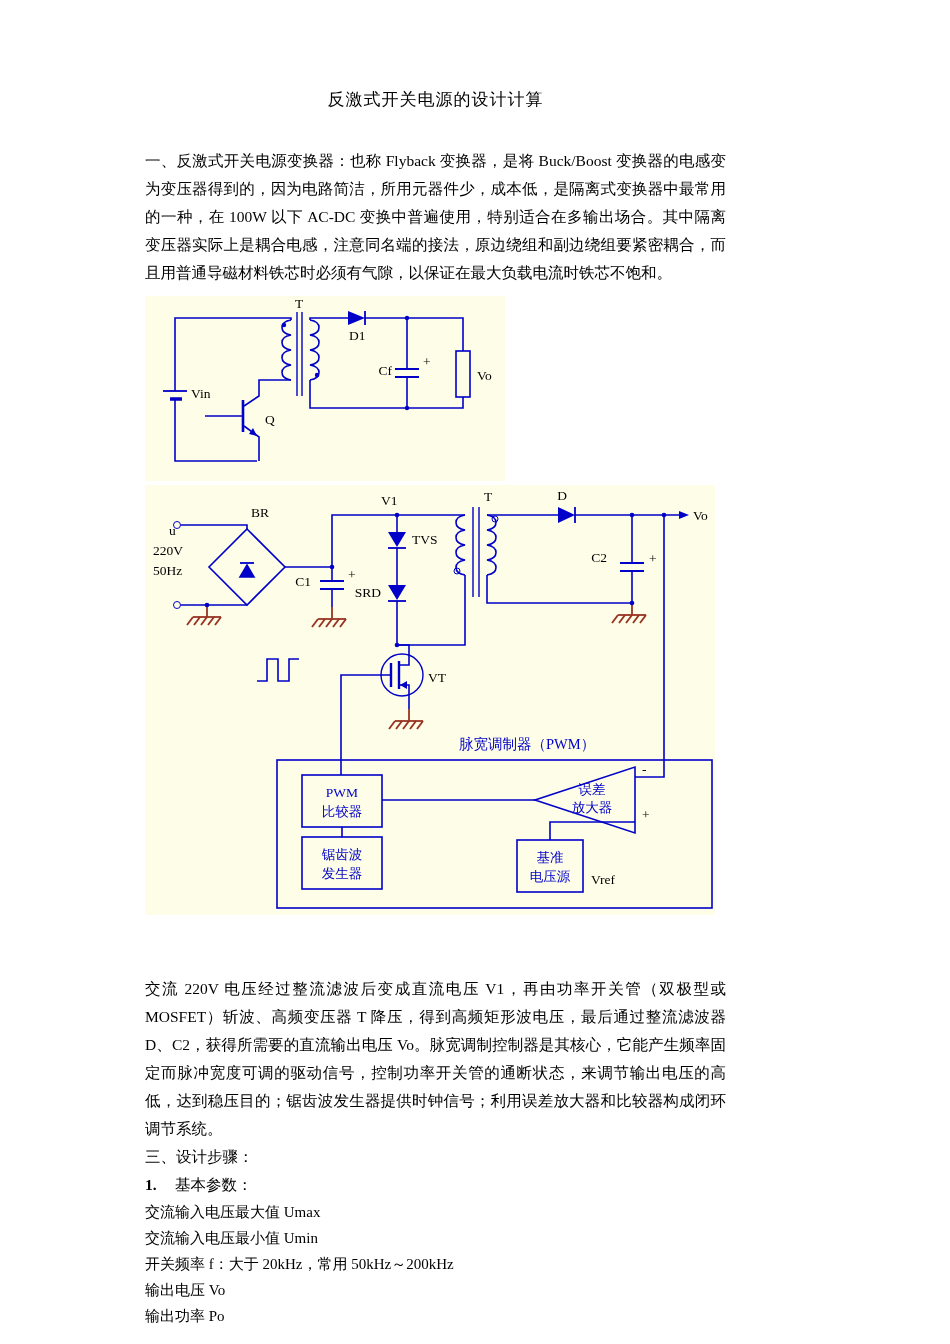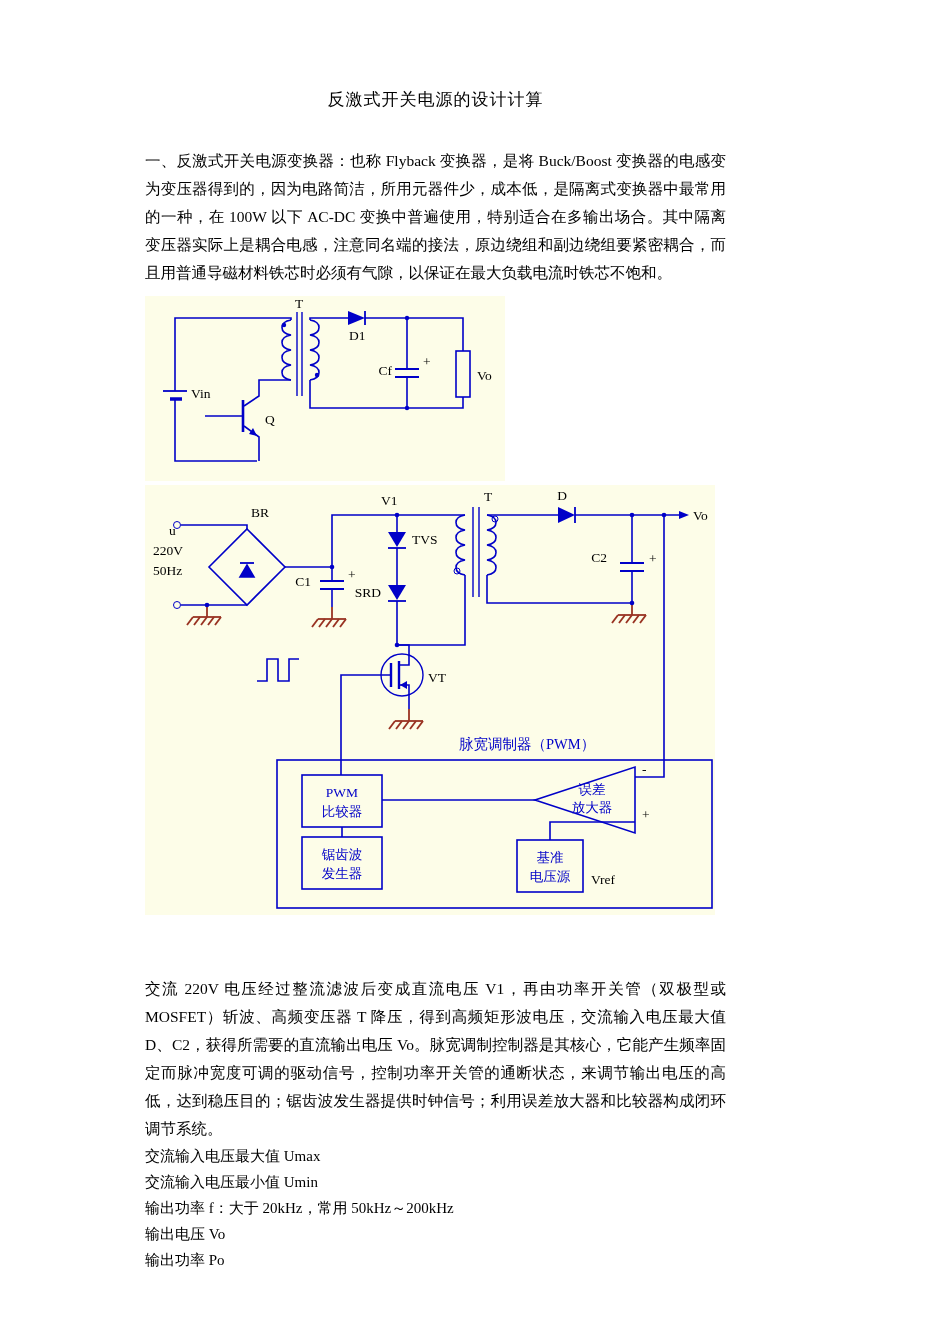--- a/index.html
+++ b/index.html
@@ -222,23 +222,25 @@
       <text class="lab-cn" x="447" y="309" text-anchor="middle">误差</text>
       <text class="lab-cn" x="447" y="327" text-anchor="middle">放大器</text>
       <text class="lab-cn" x="405" y="377" text-anchor="middle">基准</text>
       <text class="lab-cn" x="405" y="396" text-anchor="middle">电压源</text>
       <text class="lab" x="446" y="399">Vref</text>
       <text class="lab" x="497" y="289">-</text>
       <text class="lab" x="497" y="334">+</text>
     </svg>
   </figure>
 
-  <p class="para para2">交流 220V 电压经过整流滤波后变成直流电压 V1，再由功率开关管（双极型或 MOSFET）斩波、高频变压器 T 降压，得到高频矩形波电压，交流输入电压最大值 D、C2，获得所需要的直流输出电压 Vo。脉宽调制控制器是其核心，它能产生频率固定而脉冲宽度可调的驱动信号，控制功率开关管的通断状态，来调节输出电压的高低，达到稳压目的；锯齿波发生器提供时钟信号；利用误差放大器和比较器构成闭环调节系统。</p>
-
-
+  <p class="para para2">交流 220V 电压经过整流滤波后变成直流电压 V1，再由功率开关管（双极型或 MOSFET）斩波、高频变压器 T 降压，得到高频矩形波电压，最后通过整流滤波器 D、C2，获得所需要的直流输出电压 Vo。脉宽调制控制器是其核心，它能产生频率固定而脉冲宽度可调的驱动信号，控制功率开关管的通断状态，来调节输出电压的高低，达到稳压目的；锯齿波发生器提供时钟信号；利用误差放大器和比较器构成闭环调节系统。</p>
+
+  <p class="sec-heading" style="margin-top:0">三、设计步骤：</p>
+
+  <p class="para"><span class="item-num">1.</span><span>基本参数：</span></p>
 
   <p class="param">交流输入电压最大值 Umax</p>
   <p class="param">交流输入电压最小值 Umin</p>
-  <p class="param">输出功率 f：大于 20kHz，常用 50kHz～200kHz</p>
+  <p class="param">开关频率 f：大于 20kHz，常用 50kHz～200kHz</p>
   <p class="param">输出电压 Vo</p>
   <p class="param">输出功率 Po</p>
 
 </div>
 
 </body></html>

